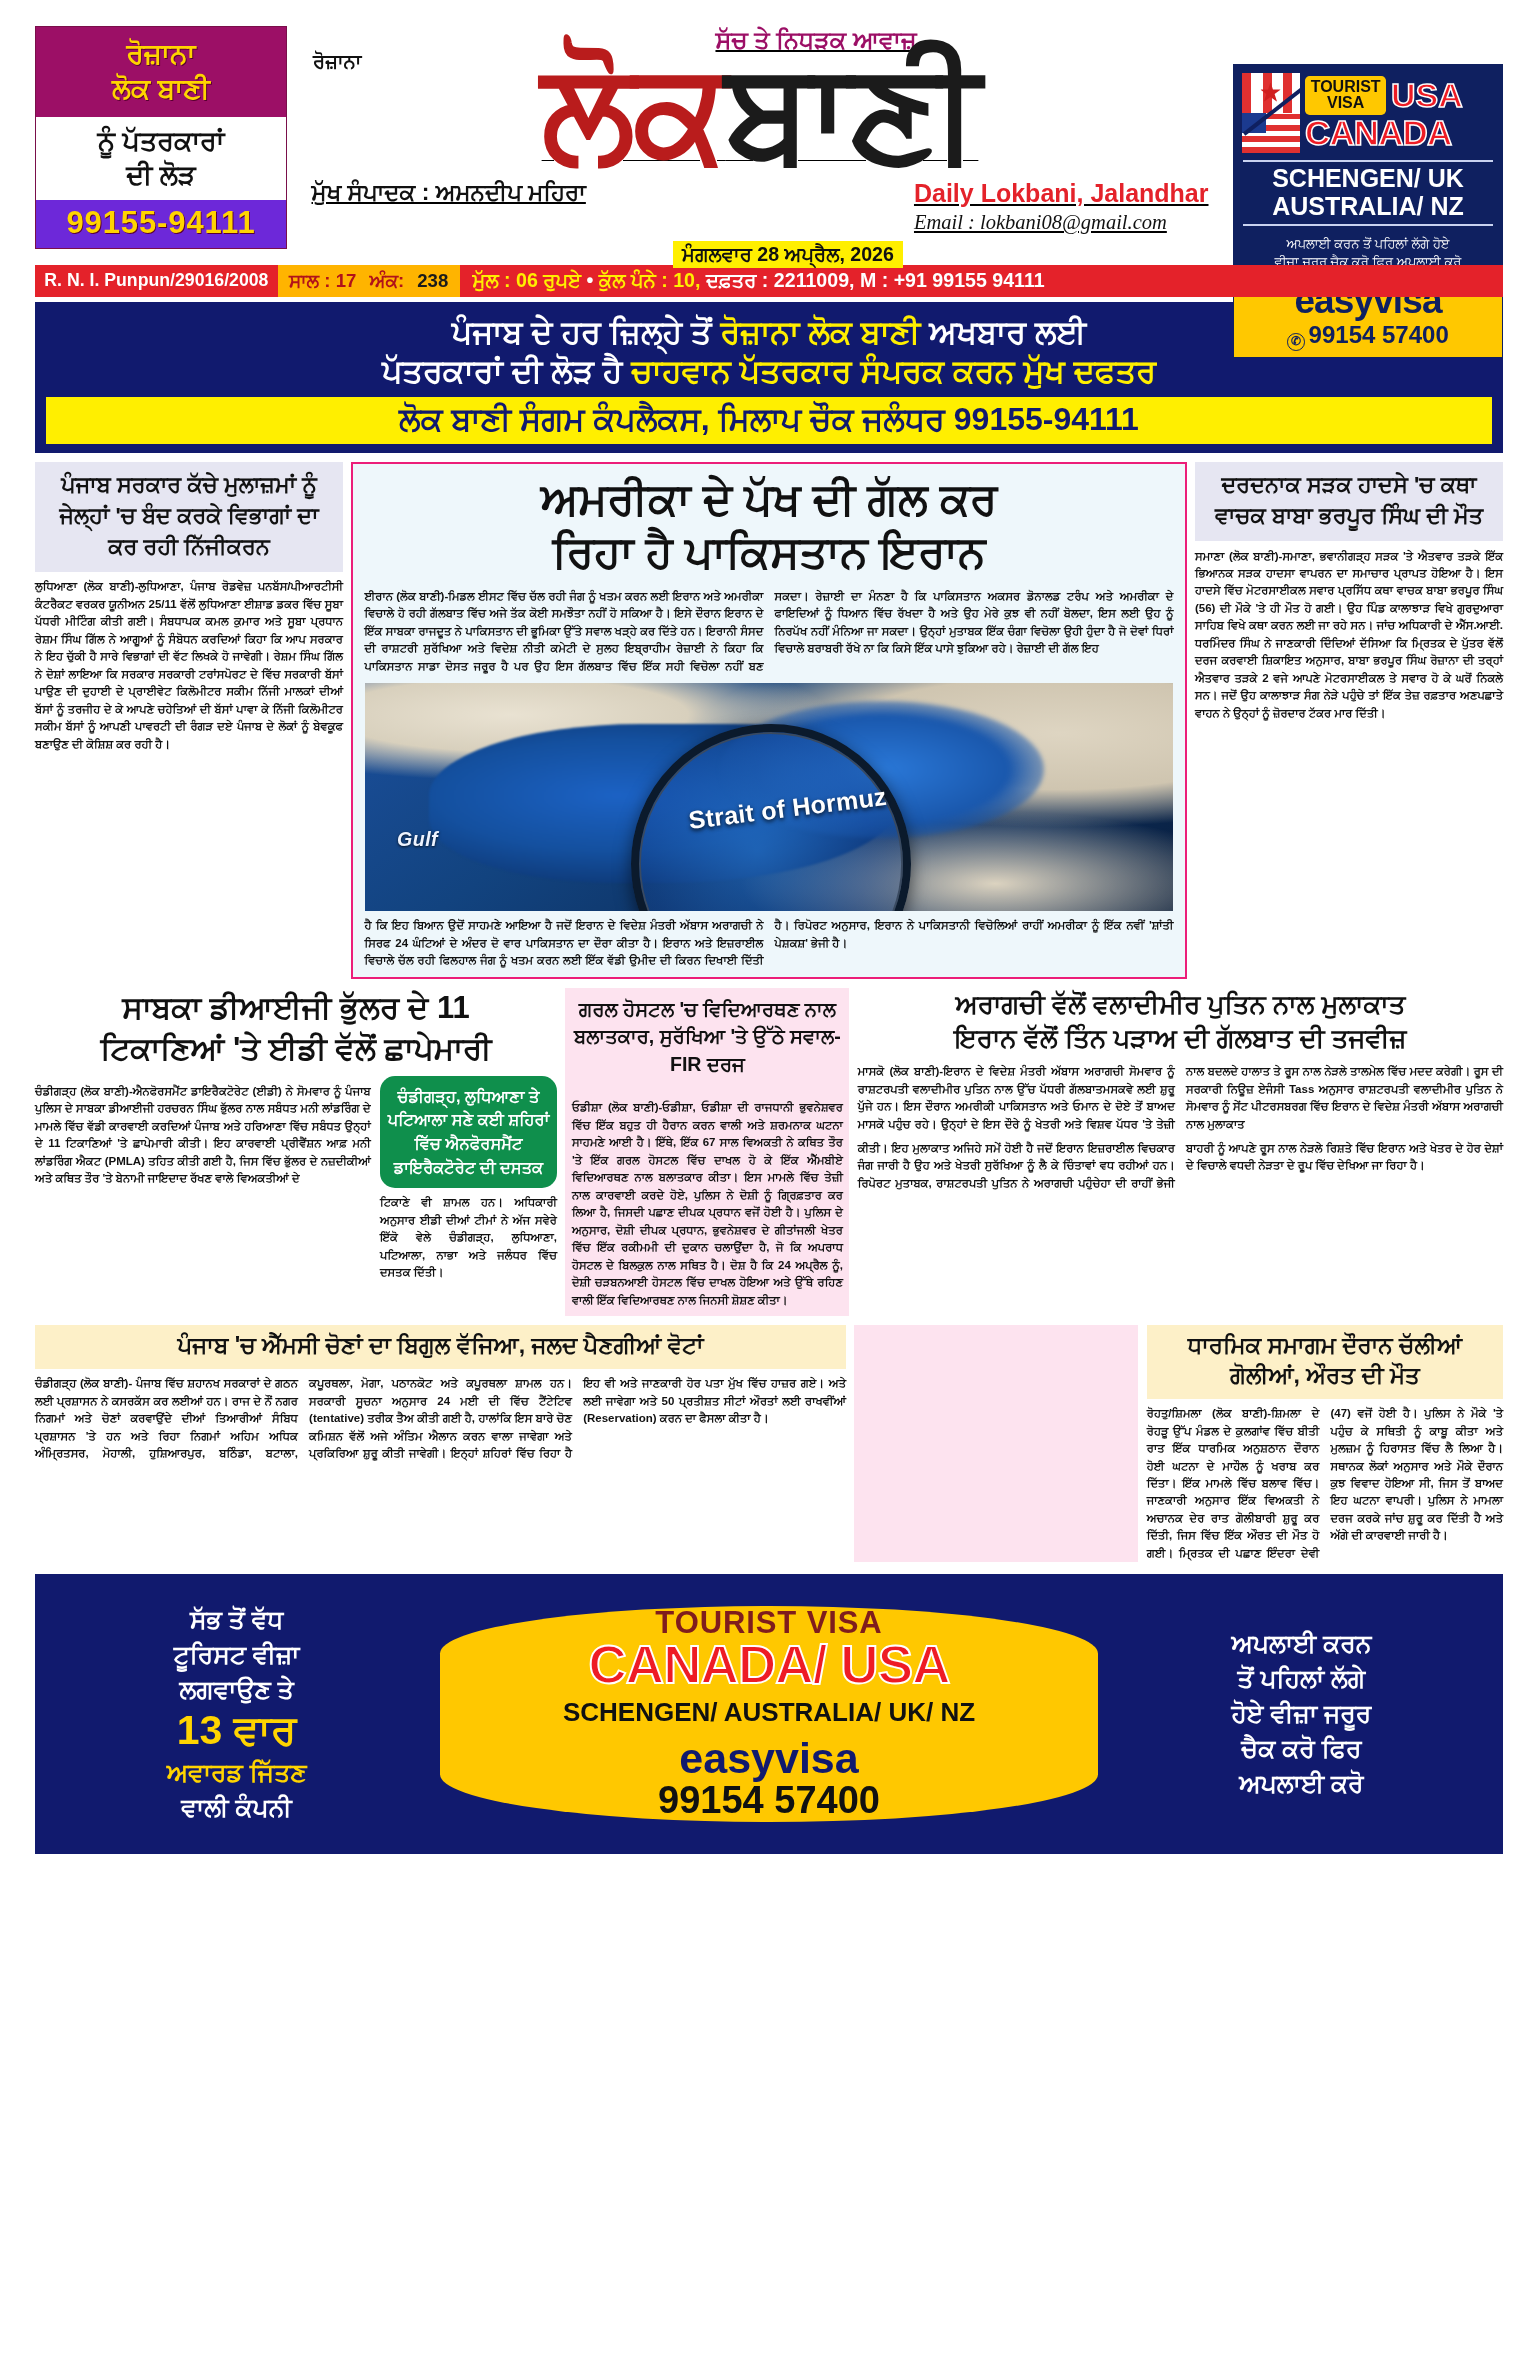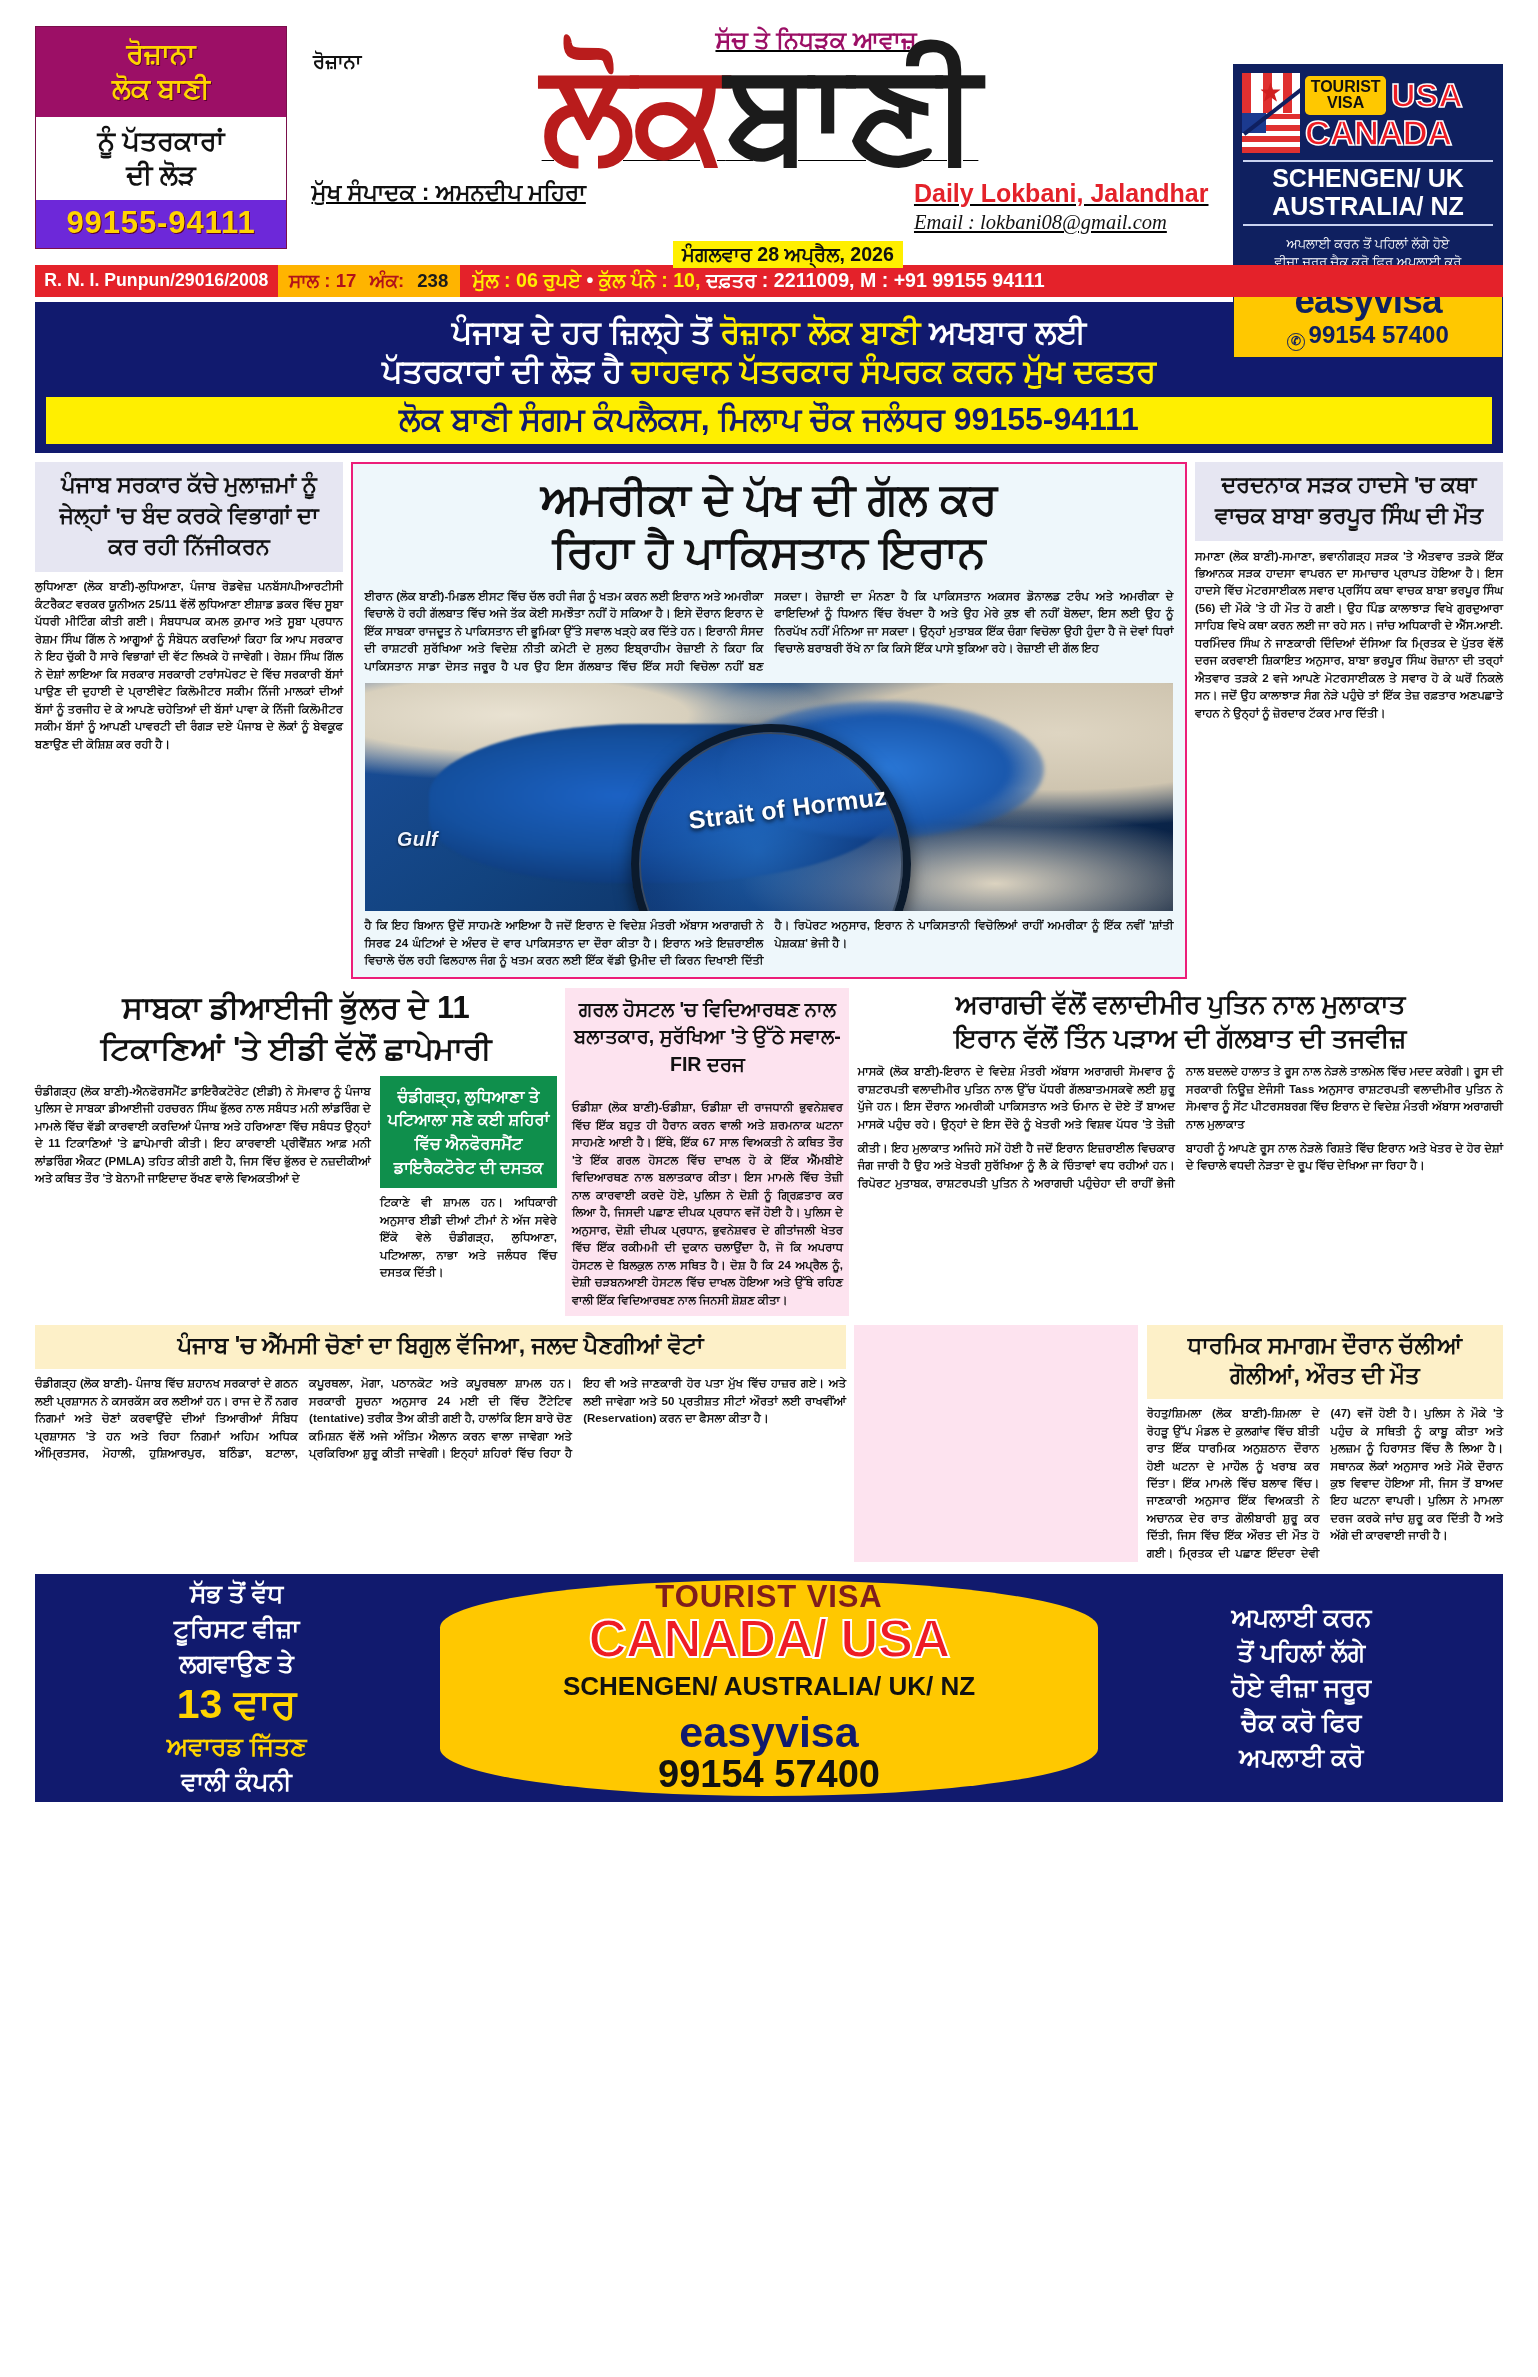--- a/index.html
+++ b/index.html
@@ -128,32 +128,32 @@
 
   .row-mid { display:flex; gap:8.4px; margin-top:9.3px; }
   .mid-a { width:522px; flex:0 0 522px; }
   .mid-b { width:284px; flex:0 0 284px; }
   .mid-c { flex:1; }
   .hd-plain .hl { text-align:center; font-weight:bold; font-size:31px; line-height:1.3; color:#111; }
   .hd-plain.small .hl { font-size:26px; }
   .hd-pinkbg { background:#fde3ef; padding:7.5px 5.6px 8.4px; }
   .hd-pinkbg .hl { text-align:center; font-weight:bold; font-size:19.6px; line-height:1.4; color:#111; }
   .greenbox { background:#0f8f4c; color:#fff; font-weight:bold; font-size:16.3px; line-height:1.45;
-              padding:8.4px 7.5px; text-align:center; }
+              padding:8.4px 7.5px; text-align:center;border-radius:15px; }
   .pinkcol { background:#fde3ef; padding:6.5px 6.5px; }
 
   .row-bot { display:flex; gap:8.4px; margin-top:9.3px; }
   .bot-a { width:811px; flex:0 0 811px; }
   .bot-b { width:284px; flex:0 0 284px; }
   .bot-c { flex:1; }
   .hd-yellow { background:#fdf0c8; padding:6.5px 5.6px 7.5px; }
   .hd-yellow .hl { text-align:center; font-weight:bold; font-size:23px; color:#111; line-height:1.3; }
 
   
-  .botad { margin-top:11.2px; background:#111a6e; display:flex; align-items:center; height:228px; padding:0 5.6px; }
+  .botad { margin-top:11.2px; background:#111a6e; display:flex; align-items:center; height:280px; padding:0 5.6px; }
   .botad-l, .botad-r { width:392px; flex:0 0 392px; text-align:center; color:#fff;
                        font-weight:bold; font-size:25px; line-height:1.4; }
   .botad-l .y { color:#ffd400; }
   .botad-l .big { color:#ffd400; font-size:41px; line-height:1.15; }
   .botad-c { flex:1; height:216px; margin:0 7.5px; background:#ffc800;
              border-radius:50% / 22%; display:flex; flex-direction:column;
              align-items:center; justify-content:center; padding:5.6px 17px; }
   .botad-c .tv { color:#7f1d1d; font-weight:bold; font-size:31px; letter-spacing:0.9px; line-height:1; }
   .botad-c .cu { color:#ee1c25; font-weight:bold; font-size:53px; line-height:1.02;
                  -webkit-text-stroke:1.9px #fff; letter-spacing:-0.9px; }

